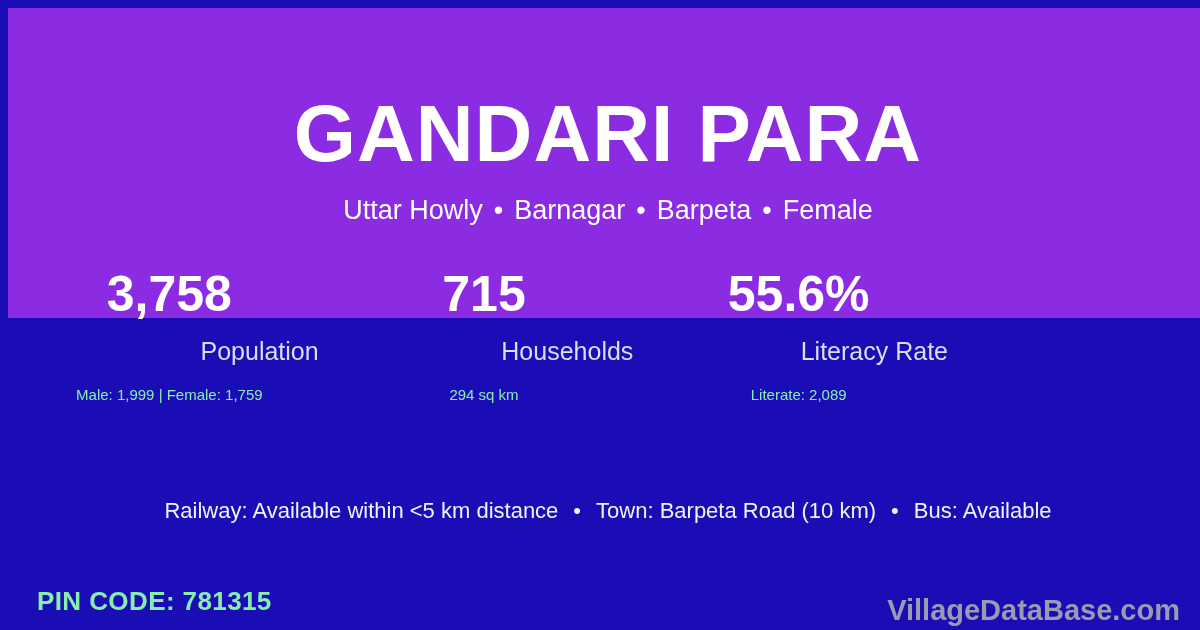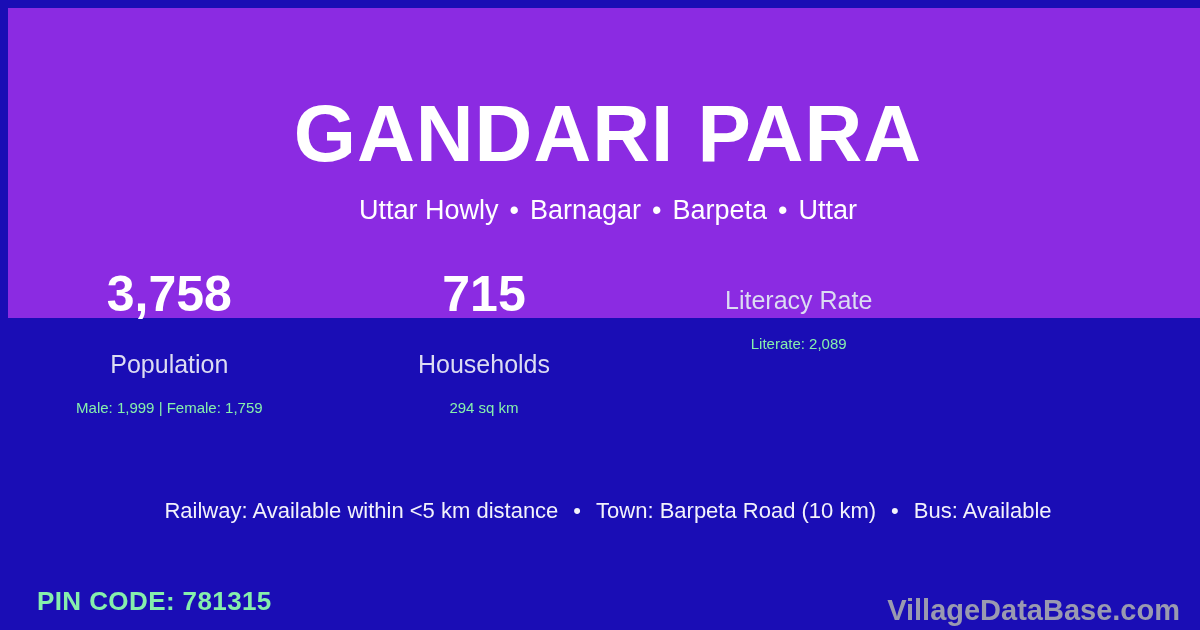--- a/index.html
+++ b/index.html
@@ -83,22 +83,23 @@
     font-weight:bold;
     line-height:1.12;
     letter-spacing:0px;
     white-space:nowrap;
   }
   .stat-label {
     color:#dcdcf2;
     font-size:25px;
     font-weight:normal;
     line-height:1.25;
-    margin-top:19px;
+    margin-top:6px;
     white-space:nowrap;
+    text-align:right;
   }
   .stat-sub {
     color:#86efac;
     font-size:15px;
     font-weight:normal;
     line-height:1.25;
     margin-top:11px;
     white-space:nowrap;
   }
 
@@ -143,34 +144,35 @@
 </style>
 </head>
 <body>
 
 <div id="card">
 
   <div id="hero-band"></div>
 
   <h1 id="village-title">GANDARI PARA</h1>
 
-  <div id="breadcrumb"><span>Uttar Howly</span><span class="bc-sep">•</span><span>Barnagar</span><span class="bc-sep">•</span><span>Barpeta</span><span class="bc-sep">•</span><span>Uttar</span></div>
+  <div id="breadcrumb"><span>Uttar Howly</span><span class="bc-sep">•</span><span>Barnagar</span><span class="bc-sep">•</span><span>Barpeta</span><span class="bc-sep">•</span><span>Female</span></div>
 
   <div id="stats-row">
       <div class="stat-block">
         <div class="stat-value">3,758</div>
         <div class="stat-label">Population</div>
         <div class="stat-sub">Male: 1,999 | Female: 1,759</div>
       </div>
       <div class="stat-block">
         <div class="stat-value">715</div>
         <div class="stat-label">Households</div>
         <div class="stat-sub">294 sq km</div>
       </div>
       <div class="stat-block">
+        <div class="stat-value">55.6%</div>
         <div class="stat-label">Literacy Rate</div>
         <div class="stat-sub">Literate: 2,089</div>
       </div>
     </div>
 
   <div id="amenities-row"><span>Railway: Available within &lt;5 km distance</span><span class="am-sep">•</span><span>Town: Barpeta Road (10 km)</span><span class="am-sep">•</span><span>Bus: Available</span></div>
 
   <div id="pin-code">PIN CODE: 781315</div>
 
   <div id="site-watermark">VillageDataBase.com</div>

